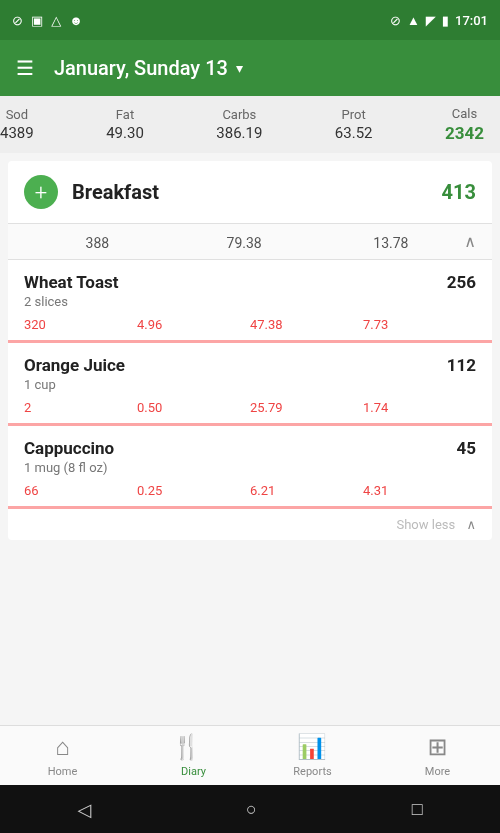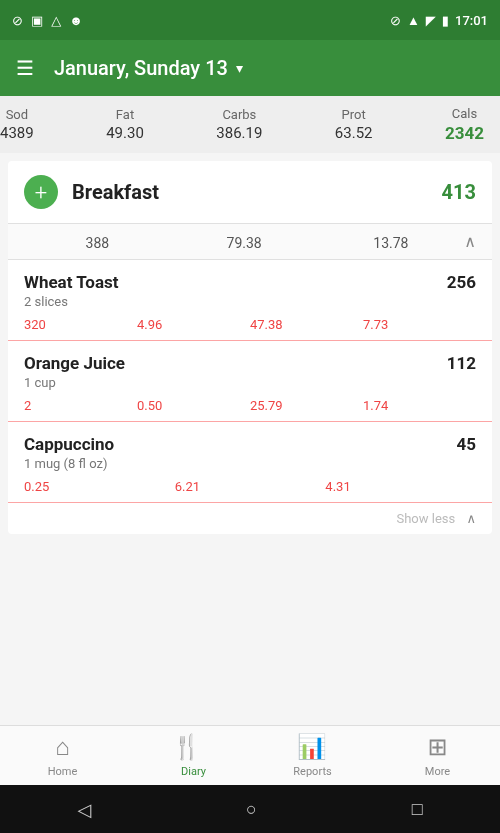--- a/index.html
+++ b/index.html
@@ -155,21 +155,21 @@
     }
     .meal-totals .chevron {
       color: #888;
       font-size: 16px;
       cursor: pointer;
     }
 
     
     .food-item {
       padding: 12px 16px 8px 16px;
-      border-bottom: 1px solid #fca5a5;
+      border-bottom: 3px solid #fca5a5;
     }
     .food-item-header {
       display: flex;
       justify-content: space-between;
       align-items: flex-start;
       margin-bottom: 2px;
     }
     .food-name {
       font-size: 17px;
       font-weight: bold;
@@ -350,20 +350,21 @@
     </div>
   </div>
 
   <div class="food-item">
     <div class="food-item-header">
       <span class="food-name">Cappuccino</span>
       <span class="food-calories">45</span>
     </div>
     <div class="food-serving">1 mug (8 fl oz)</div>
     <div class="food-nutrients-row">
+      <span>66</span>
       <span>0.25</span>
       <span>6.21</span>
       <span>4.31</span>
     </div>
   </div>
 
   <div class="show-more">
     <span style="color:#bbb; font-size:13px;">Show less</span>
     <span style="color:#888; margin-left:8px;">∧</span>
   </div>

